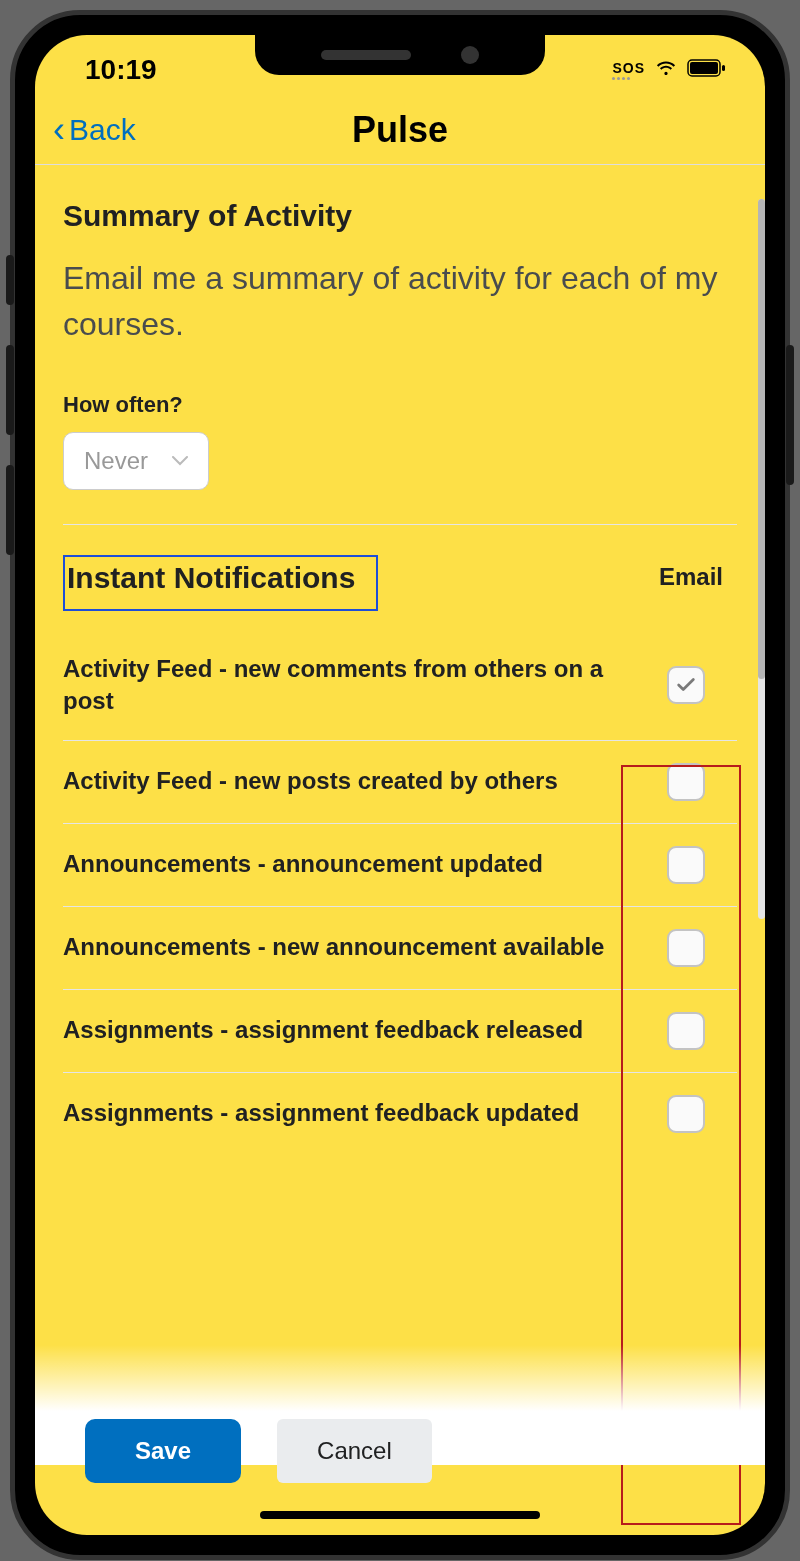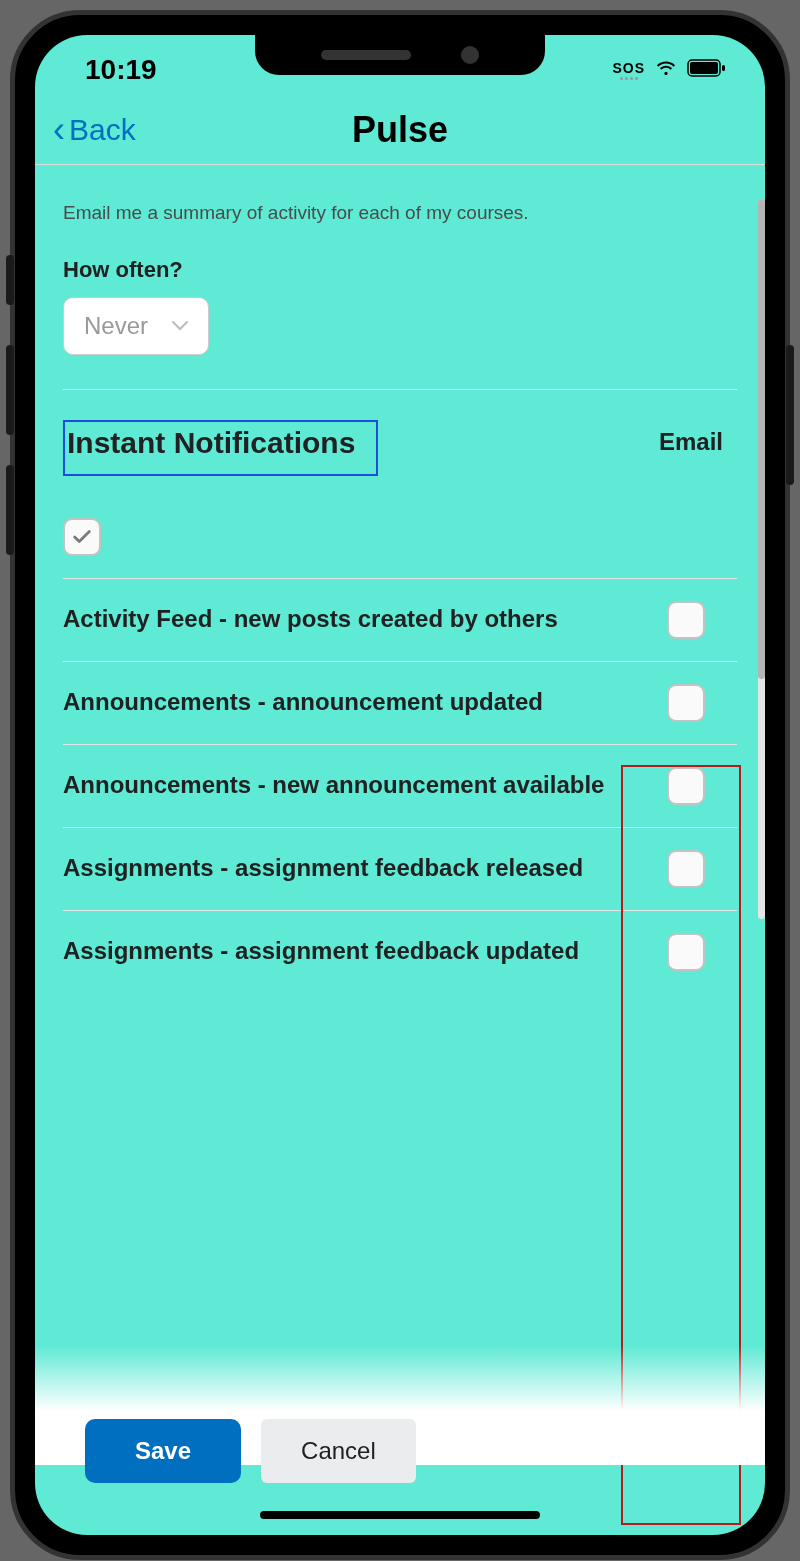--- a/index.html
+++ b/index.html
@@ -34,21 +34,21 @@
     .btn-side.vol { height: 90px; }
     .phone-buttons-right {
       position: absolute;
       right: -9px;
       top: 330px;
     }
     .btn-side.power { height: 140px; }
     .screen {
       width: 100%;
       height: 1500px;
-      background: #5eead4;
+      background: #fde047;
       border-radius: 52px;
       overflow: hidden;
       position: relative;
     }
     .notch {
       position: absolute;
       top: 0;
       left: 50%;
       transform: translateX(-50%);
       width: 290px;
@@ -88,21 +88,21 @@
       color: #000;
     }
     .status-icons {
       display: flex;
       align-items: center;
       gap: 8px;
     }
     .sos-text { font-size: 14px; font-weight: 700; letter-spacing: 1px; }
     .sos-dots { display: flex; gap: 2px; margin-top: 1px; }
     .sos-dot { width: 3px; height: 3px; background: #999; border-radius: 50%; }
-    .sos-wrap { display: flex; flex-direction: column; align-items: center; }
+    .sos-wrap { display: flex; flex-direction: column; align-items: flex-start; }
     .wifi-icon svg { width: 26px; height: 26px; }
     .battery-icon svg { width: 40px; height: 20px; }
     .nav-header {
       height: 70px;
       display: flex;
       align-items: center;
       border-bottom: 1px solid #ddd;
       position: relative;
     }
     .back-btn {
@@ -142,24 +142,24 @@
       background: #b5b5b5;
       border-radius: 4px;
     }
     .section-title {
       font-size: 30px;
       font-weight: 700;
       color: #202122;
       margin-bottom: 22px;
     }
     .section-desc {
-      font-size: 19px;
+      font-size: 32px;
       color: #494c4e;
       line-height: 1.45;
-      margin-bottom: 30px;
+      margin-bottom: 44px;
     }
     .field-label {
       font-size: 22px;
       font-weight: 700;
       color: #202122;
       margin-bottom: 14px;
     }
     .select-box {
       display: inline-flex;
       align-items: center;
@@ -248,21 +248,21 @@
       background: linear-gradient(to bottom, rgba(255,255,255,0), #fff 55%);
       pointer-events: none;
       z-index: 2;
     }
     .button-bar {
       position: absolute;
       bottom: 42px;
       left: 0;
       right: 0;
       display: flex;
-      gap: 20px;
+      gap: 36px;
       padding: 10px 50px;
       z-index: 3;
     }
     .btn-save {
       background: #006fbf;
       color: #fff;
       font-size: 24px;
       font-weight: 600;
       padding: 18px 50px;
       border: none;
@@ -343,20 +343,21 @@
         <span>Back</span>
       </div>
       <div class="nav-title">Pulse</div>
     </div>
 
     <div class="content">
       <div class="scrollbar-track">
         <div class="scrollbar-thumb"></div>
       </div>
 
+      <h2 class="section-title">Summary of Activity</h2>
       <p class="section-desc">Email me a summary of activity for each of my courses.</p>
       <div class="field-label">How often?</div>
       <div class="select-box">
         <span>Never</span>
         <span class="select-chev">
           <svg width="16" height="10" viewBox="0 0 16 10">
               <path d="M1 1 L8 8 L15 1" stroke="#bbb" stroke-width="2" fill="none" stroke-linecap="round"></path>
             </svg>
         </span>
       </div>
@@ -367,20 +368,21 @@
         <div class="notif-title">
           <span class="highlight-box-title">Instant Notifications</span>
         </div>
         <div class="email-col-head">Email</div>
       </div>
 
       <div class="email-column-highlight"></div>
 
       <div id="notif-list">
           <div class="notif-row">
+            <div class="notif-label">Activity Feed - new comments from others on a post</div>
             <div class="checkbox checked">
               <svg viewBox="0 0 24 24">
                 <path d="M4 12 L9 17 L20 6" stroke="#7a7a7a" stroke-width="3" fill="none" stroke-linecap="round" stroke-linejoin="round"></path>
               </svg>
             </div>
           </div>
           <div class="notif-row">
             <div class="notif-label">Activity Feed - new posts created by others</div>
             <div class="checkbox"></div>
           </div>

